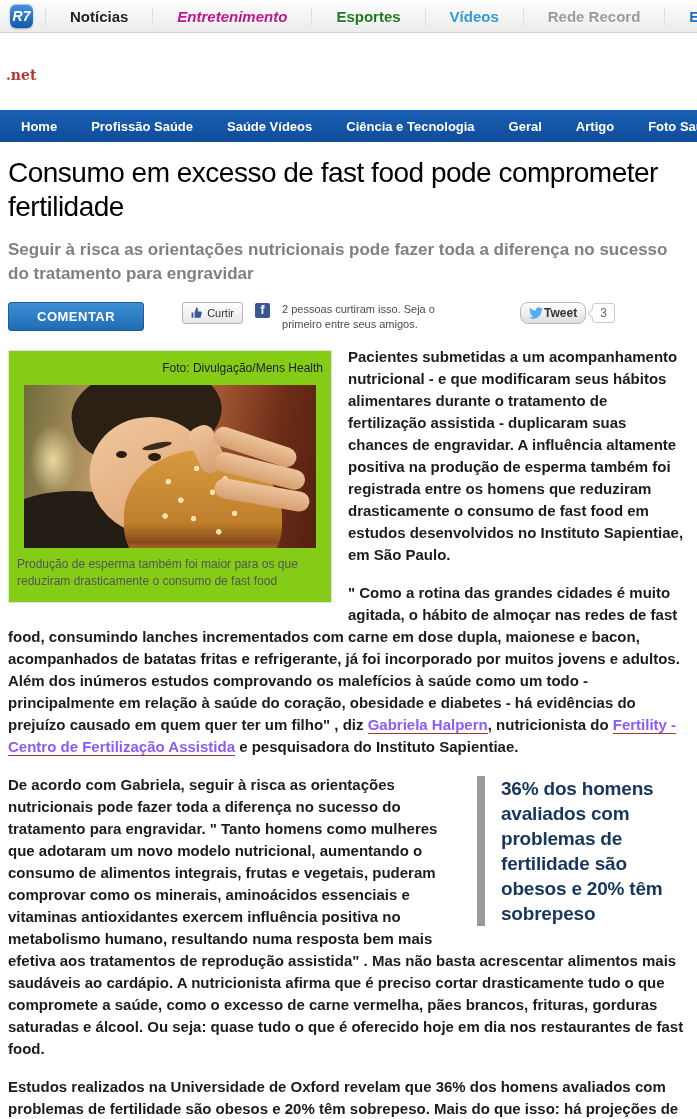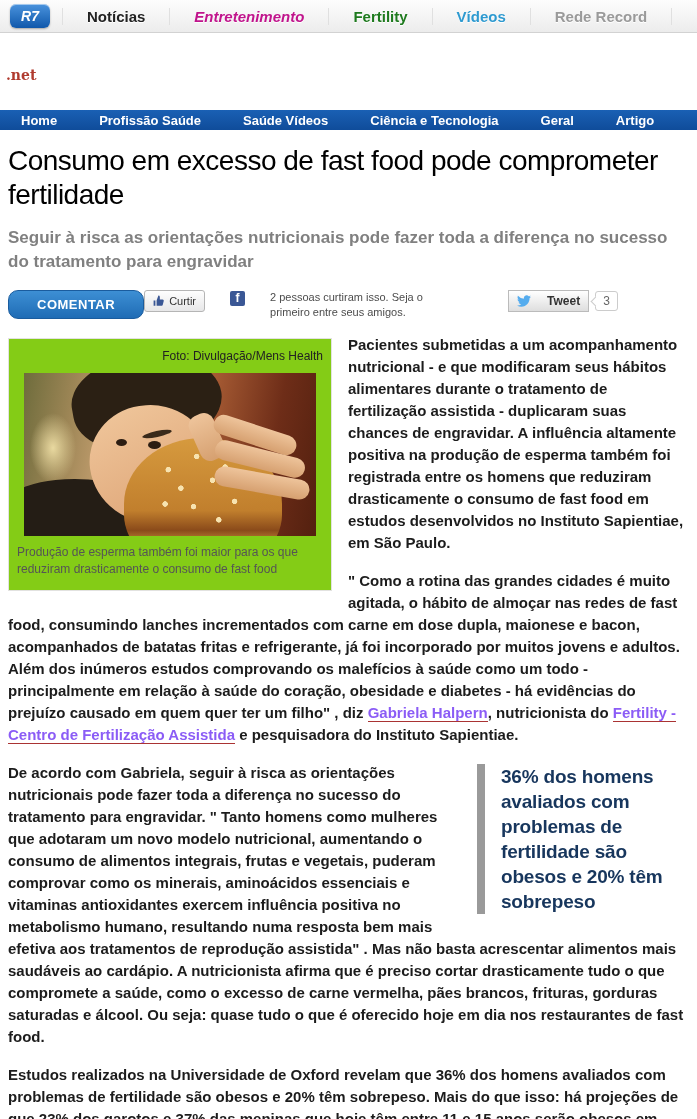--- a/index.html
+++ b/index.html
@@ -11,21 +11,21 @@
   }
 
   
   .topbar {
     height:33px; display:flex; align-items:center;
     background:linear-gradient(#fdfdfd,#ececec);
     border-bottom:1px solid #d2d2d2;
     padding-left:10px; white-space:nowrap; overflow:hidden;
   }
   .r7-logo {
-    width:40px; height:24px; border-radius:6px;
+    width:23px; height:24px; border-radius:6px;
     background:linear-gradient(#4a93dd,#1058ab);
     color:#fff; font-weight:bold; font-style:italic;
     font-size:14px; display:flex; align-items:center; justify-content:center;
     box-shadow:inset 0 1px 0 rgba(255,255,255,.5), 0 1px 2px rgba(0,0,0,.3);
     margin-right:12px; flex:0 0 auto;
   }
   .topbar-item {
     font-size:15px; font-weight:bold; padding:0 24px;
     border-left:1px solid #e0e0e0; cursor:pointer;
     text-shadow:0 1px 0 #fff;
@@ -46,22 +46,22 @@
     font-size:50px; font-weight:bold; color:#1b63b5; line-height:60px;
     letter-spacing:-2px;
   }
   .isaude-tld {
     font-family:"DejaVu Serif", serif;
     font-size:14px; font-weight:bold; color:#b03a2e; margin-top:6px; margin-left:-4px;
   }
 
   
   .bluenav {
-    height:20px; background:linear-gradient(#1a60b4,#0f4c9a);
-    display:flex; align-items:center; padding-left:8px; gap:16px;
+    height:32px; background:linear-gradient(#1a60b4,#0f4c9a);
+    display:flex; align-items:center; padding-left:8px; gap:8px;
     overflow:hidden; white-space:nowrap;
   }
   .bluenav-item {
     color:#fff; font-size:13px; font-weight:bold; padding:0 13px; cursor:pointer;
   }
 
   
   .main { padding:8px 8px 0 8px; }
   .headline {
     font-size:28px; font-weight:400; color:#000; line-height:34px;
@@ -69,43 +69,43 @@
   }
   .deck {
     font-size:17px; color:#808080; line-height:24px; margin-top:14px;
     max-width:660px;
   }
 
   
   .social-row { display:flex; align-items:flex-start; margin-top:16px; height:42px; }
   .btn-comment {
     background:linear-gradient(#3d8fd4,#1f6cb5);
-    border:1px solid #1a5c9e; border-radius:10px;
+    border:1px solid #1a5c9e; border-radius:3px;
     color:#fff; font-size:13px; font-weight:bold;
     padding:6px 28px; cursor:pointer; letter-spacing:.5px;
   }
-  .fb-group { display:flex; align-items:flex-start; gap:25px; }
+  .fb-group { display:flex; align-items:flex-start; margin-left:38px; gap:12px; }
   .btn-like {
     display:flex; align-items:center; gap:4px;
     background:linear-gradient(#fefefe,#e7e7e8);
     border:1px solid #b5b5b5; border-radius:3px;
     font-size:11px; color:#333; padding:4px 8px; cursor:pointer;
   }
   .thumb-svg { width:12px; height:12px; fill:#3a5795; }
   .fb-badge {
     width:15px; height:15px; background:#3a5795; color:#fff;
     font-weight:bold; font-size:12px; text-align:center; line-height:15px;
     border-radius:2px; flex:0 0 auto; margin-top:1px;
   }
   .fb-text { font-size:11px; color:#4c4c4c; line-height:15px; width:180px; }
   .tweet-group { display:flex; align-items:center; margin-left:58px; gap:6px; }
   .btn-tweet {
-    display:flex; align-items:center; gap:16px;
+    display:flex; align-items:center; gap:1px;
     background:linear-gradient(#ffffff,#dedede);
-    border:1px solid #bbb; border-radius:0;
+    border:1px solid #bbb; border-radius:8px;
     font-size:12px; font-weight:bold; color:#333; padding:3px 8px; cursor:pointer;
   }
   .bird-svg { width:14px; height:14px; fill:#55acee; }
   .tweet-count {
     border:1px solid #ccc; border-radius:3px; background:#fff;
     font-size:12px; color:#666; padding:2px 7px; position:relative;
   }
   .tweet-count::before {
     content:""; position:absolute; left:-4px; top:6px; width:6px; height:6px;
     background:#fff; border-left:1px solid #ccc; border-bottom:1px solid #ccc;
@@ -180,21 +180,21 @@
 
   .clearfix::after { content:""; display:block; clear:both; }
 </style>
 </head>
 <body>
 
 <header class="topbar">
   <div class="r7-logo">R7</div>
   <div class="topbar-item ti-noticias">Notícias</div>
   <div class="topbar-item ti-entretenimento">Entretenimento</div>
-  <div class="topbar-item ti-esportes">Fertility</div>
+  <div class="topbar-item ti-esportes">Esportes</div>
   <div class="topbar-item ti-videos">Vídeos</div>
   <div class="topbar-item ti-rederecord">Rede Record</div>
   <div class="topbar-item ti-partial">E</div>
 </header>
 
 <div class="logo-strip">
   <div class="isaude-logo">
     <span class="isaude-tld">.net</span>
   </div>
 </div>

